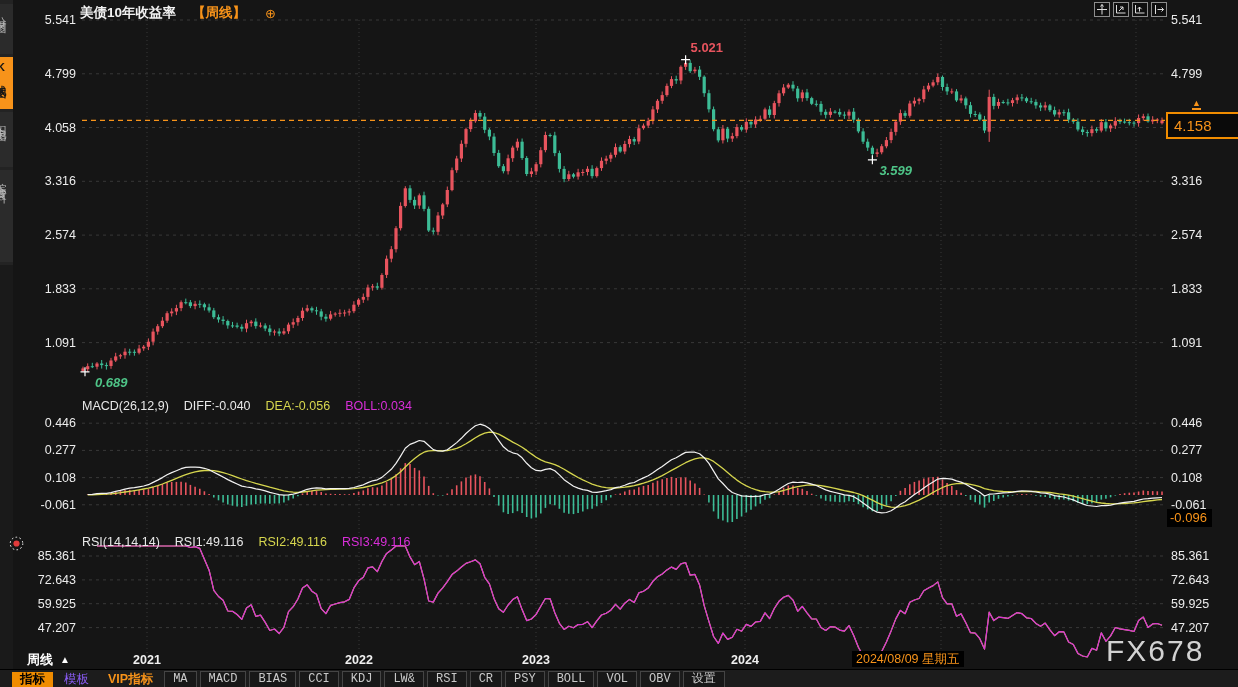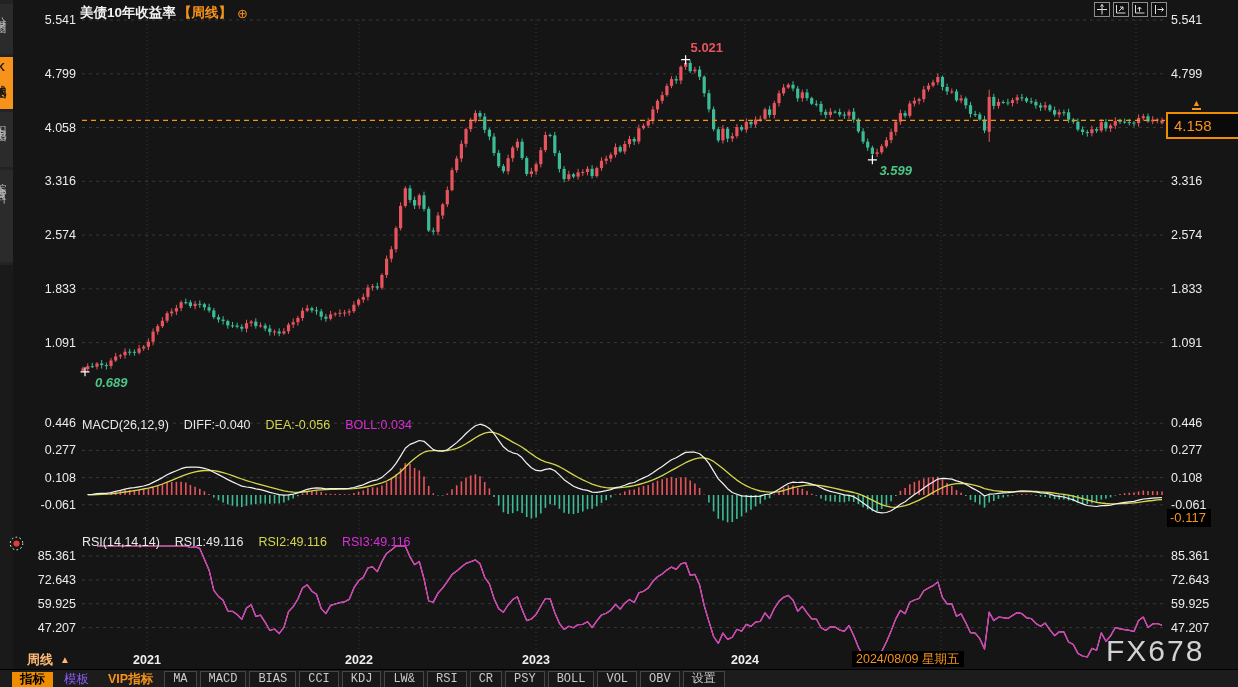--- a/index.html
+++ b/index.html
@@ -6,21 +6,21 @@
   body{position:relative;font-family:"Liberation Sans","DejaVu Sans",sans-serif;-webkit-font-smoothing:antialiased;}
   .screen{position:absolute;inset:0;padding-left:36px;}
   #cv{position:absolute;left:0;top:0;width:1238px;height:687px;}
   
   .sidebar{position:absolute;left:0;top:0;width:13px;height:669px;background:#232323;overflow:hidden;z-index:6;}
   .side-tab{position:relative;width:13px;margin-bottom:6px;color:#b9b9b9;background:#2b2b2b;overflow:hidden;}
   .side-tab span{display:block;writing-mode:vertical-rl;text-orientation:upright;font-size:11px;line-height:12px;letter-spacing:3px;margin-left:-5px;padding-top:4px;}
   .side-tab.active{background:#f7931a;color:#151515;font-weight:bold;}
   .side-dark{position:absolute;left:0;top:265px;width:13px;bottom:0;background:#1a1a1a;}
   
-  .title-row{position:absolute;left:80px;top:4px;font-size:13.5px;font-weight:bold;z-index:5;display:flex;gap:2px;align-items:center;}
+  .title-row{position:absolute;left:80px;top:4px;font-size:13.5px;font-weight:bold;z-index:5;display:flex;gap:16px;align-items:center;}
   .title-main{color:#f2f2f2;}
   .title-period{color:#f7931a;}
   .title-plus{color:#f7931a;font-weight:normal;font-size:13px;margin-left:3px;}
   .top-icons{position:absolute;right:71px;top:2px;display:flex;gap:3px;z-index:5;}
   .top-icon{width:14px;height:13px;border:1px solid #8d8d8d;background:#101010;display:flex;align-items:center;justify-content:center;}
   .top-icon svg{display:block;}
   
   .axl,.axr{position:absolute;font-size:12.5px;color:#ececec;transform:translateY(-50%);white-space:nowrap;z-index:3;}
   .axl{left:0;width:76px;text-align:right;}
   .axr{left:1171px;text-align:left;}
@@ -29,28 +29,28 @@
   .price-badge{position:absolute;left:1166px;top:112px;width:66px;height:23px;line-height:23px;border:2px solid #f08c00;background:#0a0a0a;color:#f7931a;font-size:15px;padding-left:6px;z-index:7;}
   .price-arrow{position:absolute;left:1192px;top:99px;color:#f7931a;font-size:9px;z-index:7;line-height:9px;text-align:center;}
   .price-arrow .bar{display:block;width:9px;height:2px;background:#f7931a;margin-top:0px;}
   .macd-badge{position:absolute;left:1167px;top:509px;background:#000;color:#f7931a;font-size:13px;padding:1px 5px 2px 3px;z-index:7;}
   .date-badge{position:absolute;left:852px;top:651px;height:16px;line-height:16px;background:#000;color:#f7931a;font-size:12.5px;padding:0 4px;z-index:4;}
   
   .ind-header{position:absolute;left:82px;display:flex;gap:15px;font-size:12.5px;z-index:5;white-space:nowrap;}
   .ind-header .w{color:#e8e8e8;}
   .ind-header .y{color:#d6d64e;}
   .ind-header .m{color:#d92ed9;}
-  #macd-h{top:418px;}
+  #macd-h{top:399px;}
   #rsi-h{top:535px;}
   
   .ann{position:absolute;font-size:13px;font-weight:bold;z-index:4;white-space:nowrap;}
   .ann.red{color:#e8545e;}
   .ann.green{color:#4ec487;font-style:italic;}
   
-  .period-label{position:absolute;left:27px;top:652px;height:16px;line-height:16px;color:#fdba74;font-size:13px;font-weight:bold;z-index:4;display:flex;gap:7px;}
+  .period-label{position:absolute;left:27px;top:652px;height:16px;line-height:16px;color:#ffffff;font-size:13px;font-weight:bold;z-index:4;display:flex;gap:7px;}
   .period-label .tri{font-size:10px;}
   .watermark{position:absolute;left:1106px;top:634px;font-size:30px;color:#d2d2d2;letter-spacing:2px;z-index:5;}
   .toolbar{position:absolute;left:0;right:0;top:669px;height:18px;background:#1c1c1c;border-top:1px solid #000;display:flex;align-items:center;gap:3px;padding-left:12px;z-index:8;}
   .tb{height:15px;line-height:15px;font-size:12.5px;padding:0 8px;white-space:nowrap;}
   .tb.selected{background:#f08c00;color:#000;font-weight:bold;}
   .tb.plain{color:#8b5cf6;}
   .tb.vip{color:#f7931a;font-weight:bold;}
   .tb.ind{border:1px solid #454545;background:#181818;color:#c9c9c9;font-family:"Liberation Mono","DejaVu Sans Mono",monospace;font-size:12px;}
   .live-dot{position:absolute;left:8px;top:535px;z-index:6;}
 </style>
@@ -877,21 +877,21 @@
           <path d="M3.5 2v9M5.5 6.5h6M11.5 6.5l-2-2M11.5 6.5l-2 2" stroke="#dcdcdc" stroke-width="1" fill="none"></path>
         </svg>
       </div>
     </div>
 
   <div class="price-badge">
     <span>4.158</span>
   </div>
   <div class="price-arrow">▲<span class="bar"></span></div>
 
-  <div class="macd-badge">-0.117</div>
+  <div class="macd-badge">-0.096</div>
 
   <div class="ind-header" id="macd-h">
     <span class="w">MACD(26,12,9)</span>
     <span class="w">DIFF:-0.040</span>
     <span class="y">DEA:-0.056</span>
     <span class="m">BOLL:0.034</span>
   </div>
 
   <div class="ind-header" id="rsi-h">
     <span class="w">RSI(14,14,14)</span>

